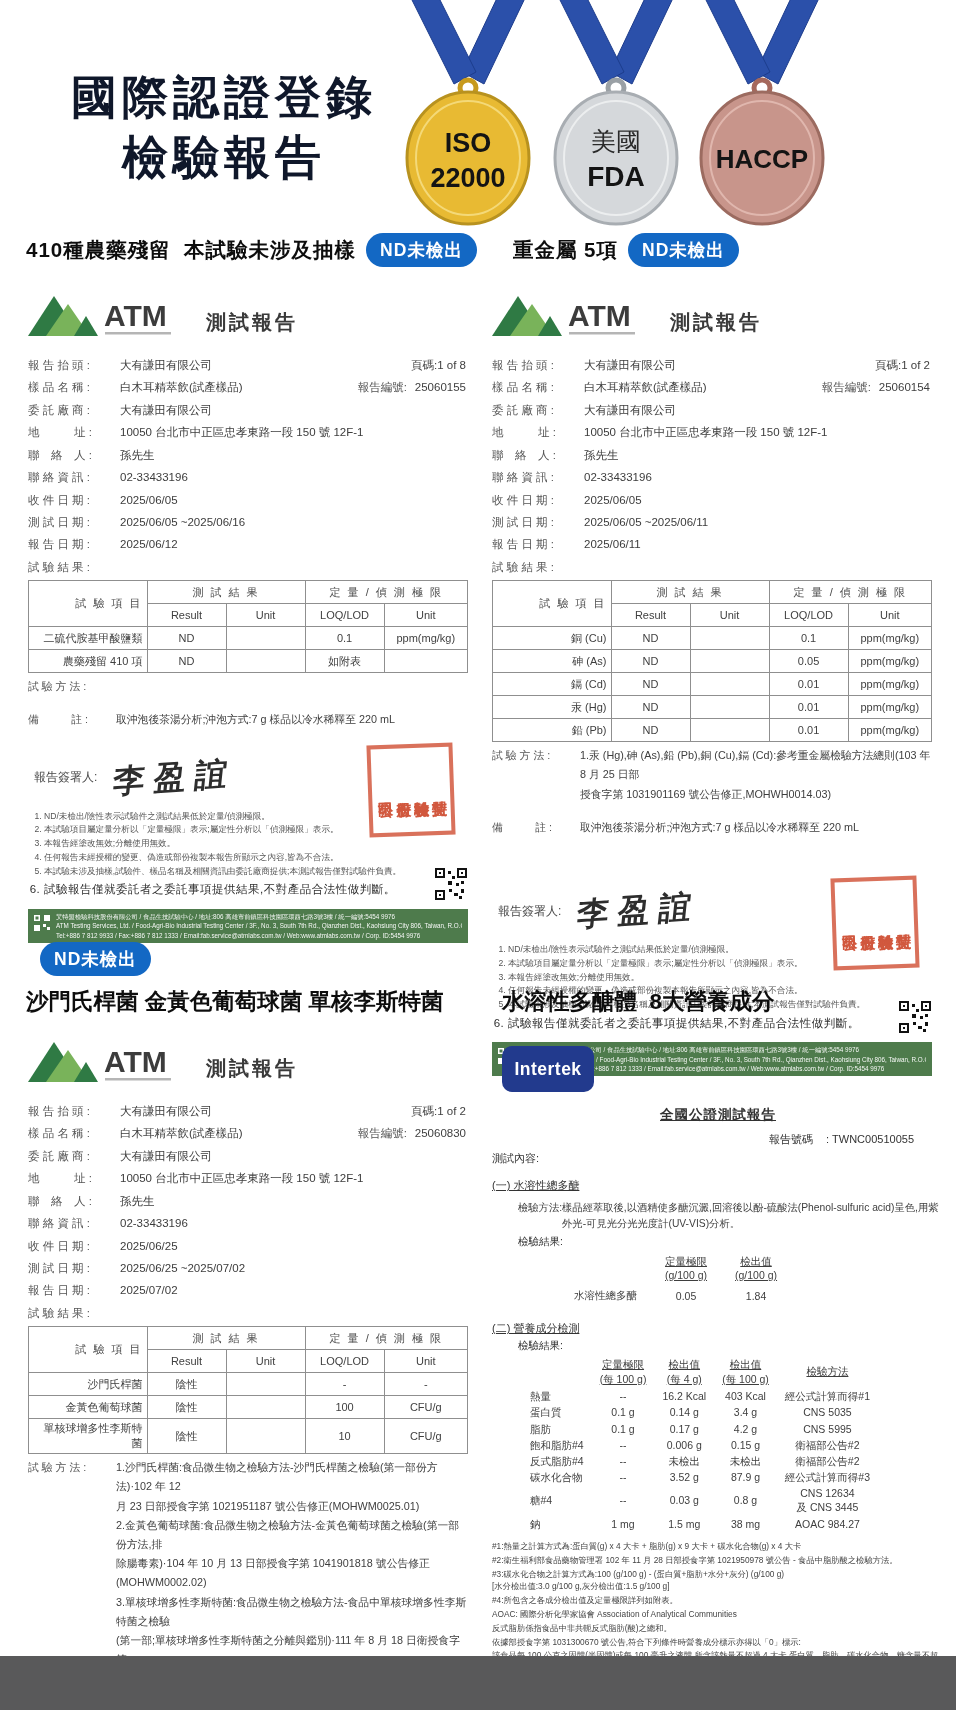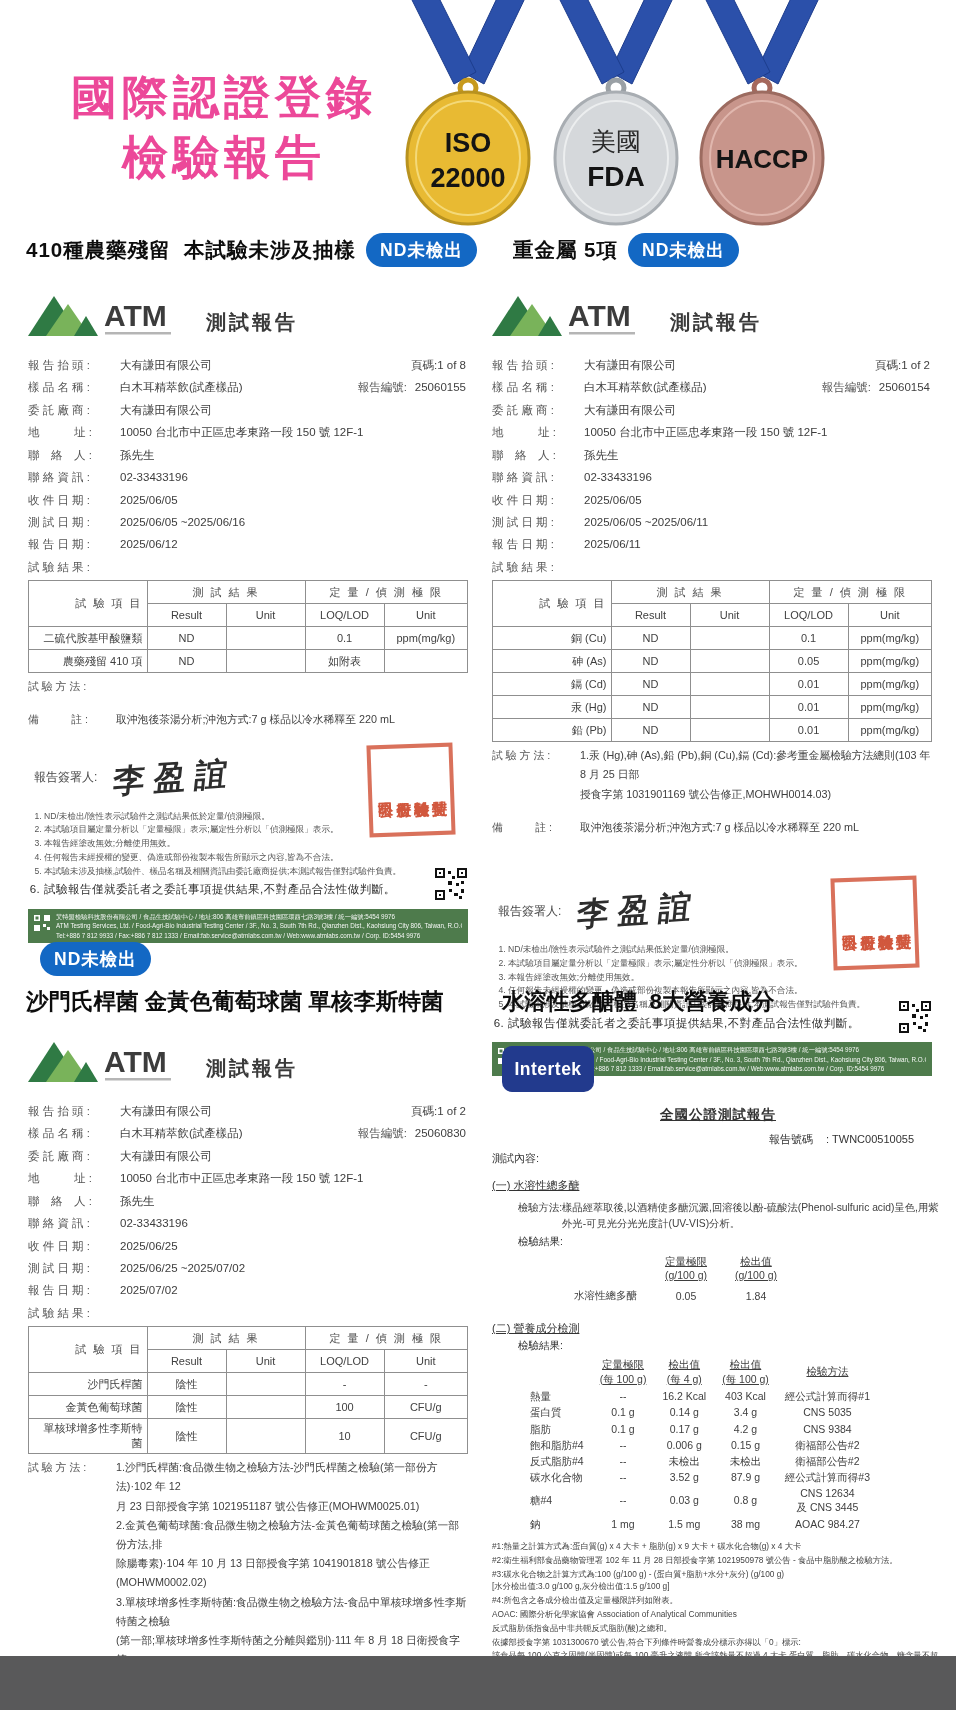--- a/index.html
+++ b/index.html
@@ -1,21 +1,21 @@
 <!DOCTYPE html>
 <html><head>
 <meta charset="utf-8">
 <style>
   html,body{margin:0;padding:0;background:#e8e8e8;}
   .page{position:relative;width:956px;height:1710px;background:#ffffff;margin:0 auto;overflow:hidden;
         font-family:"Liberation Sans","DejaVu Sans",sans-serif;color:#3f3f3f;}
 
   
   .main-title{position:absolute;left:38px;top:68px;width:372px;text-align:center;
-    font-weight:bold;color:#ec4899;font-size:46px;line-height:1.3;letter-spacing:5px;}
+    font-weight:bold;color:#0f172a;font-size:46px;line-height:1.3;letter-spacing:5px;}
   .medals-svg{position:absolute;left:388px;top:0;}
 
   
   .claims{position:absolute;top:233px;left:26px;display:flex;align-items:center;font-weight:bold;}
   .claim-text{font-size:20.5px;color:#0d0d0d;letter-spacing:1px;white-space:pre;}
   .badge{background:#1368c4;color:#fff;border-radius:18px;padding:5px 14px;font-size:17.5px;
     margin-left:10px;letter-spacing:1px;font-weight:bold;white-space:nowrap;}
   .claims .gap{width:36px;}
 
   
@@ -620,21 +620,21 @@
             <td>0.1 g</td>
             <td>0.14 g</td>
             <td>3.4 g</td>
             <td>CNS 5035</td>
           </tr>
       <tr>
             <td class="nm">脂肪</td>
             <td>0.1 g</td>
             <td>0.17 g</td>
             <td>4.2 g</td>
-            <td>CNS 9384</td>
+            <td>CNS 5995</td>
           </tr>
       <tr>
             <td class="nm">飽和脂肪#4</td>
             <td>--</td>
             <td>0.006 g</td>
             <td>0.15 g</td>
             <td>衛福部公告#2</td>
           </tr>
       <tr>
             <td class="nm">反式脂肪#4</td>

